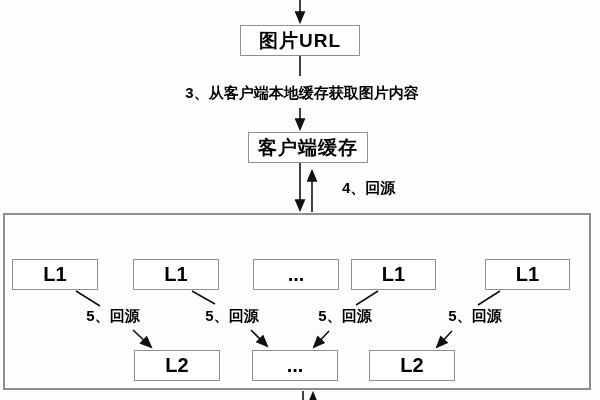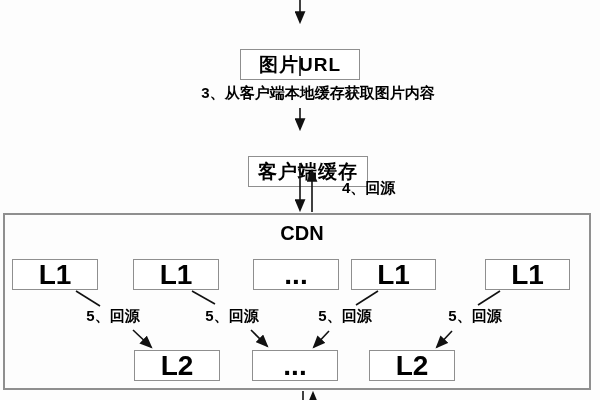--- a/index.html
+++ b/index.html
@@ -8,22 +8,22 @@
     background:#fdfdfd;
     font-family:"Liberation Sans","DejaVu Sans",sans-serif;
     color:#000;
   }
   .node{
     position:absolute;box-sizing:border-box;
     background:#ffffff;border:1.5px solid #8f8f8f;
     display:flex;align-items:center;justify-content:center;
     font-weight:bold;color:#000;z-index:1;
   }
-  .node-big{font-size:19px;letter-spacing:1px;margin-top:24px;}
-  .node-sm{font-size:28px;}
+  .node-big{font-size:19px;letter-spacing:1px;}
+  .node-sm{font-size:20px;}
   .cdn-box{
     position:absolute;box-sizing:border-box;
     border:2px solid #8f8f8f;background:transparent;z-index:0;
   }
   .lbl{
     position:absolute;font-weight:bold;color:#000;
     white-space:nowrap;z-index:1;
   }
   .lbl-step{font-size:15px;}
   .lbl-cdn{font-size:20px;}
@@ -57,30 +57,29 @@
       <path d="M452,331 L437,347" marker-end="url(#ah)"></path>
       <path d="M303,391 V400"></path>
       <path d="M313,404 V393" marker-end="url(#ah)"></path>
     </g>
   </svg>
 
   <div class="node node-big" style="left:240px;top:25px;width:120px;height:31px;">
     <span>图片URL</span>
   </div>
 
-  <div class="lbl lbl-step center" style="left:168px;top:84px;width:300px;">3、从客户端本地缓存获取图片内容</div>
+  <div class="lbl lbl-step center" style="left:152px;top:84px;width:300px;">3、从客户端本地缓存获取图片内容</div>
 
   <div class="node node-big" style="left:248px;top:132px;width:120px;height:31px;">
     <span>客户端缓存</span>
   </div>
 
   <div class="lbl lbl-step" style="left:342px;top:179px;">4、回源</div>
 
   <div class="cdn-box" style="left:3px;top:213px;width:588px;height:177px;"></div>
-  <div class="lbl lbl-cdn center" style="left:252px;top:222px;width:100px;">CDN</div>
 
   <div class="node node-sm" style="left:12px;top:259px;width:86px;height:31px;">
     <span>L1</span>
   </div>
   <div class="node node-sm" style="left:133px;top:259px;width:86px;height:31px;">
     <span>L1</span>
   </div>
   <div class="node node-sm" style="left:253px;top:259px;width:86px;height:31px;">
     <span>...</span>
   </div>

